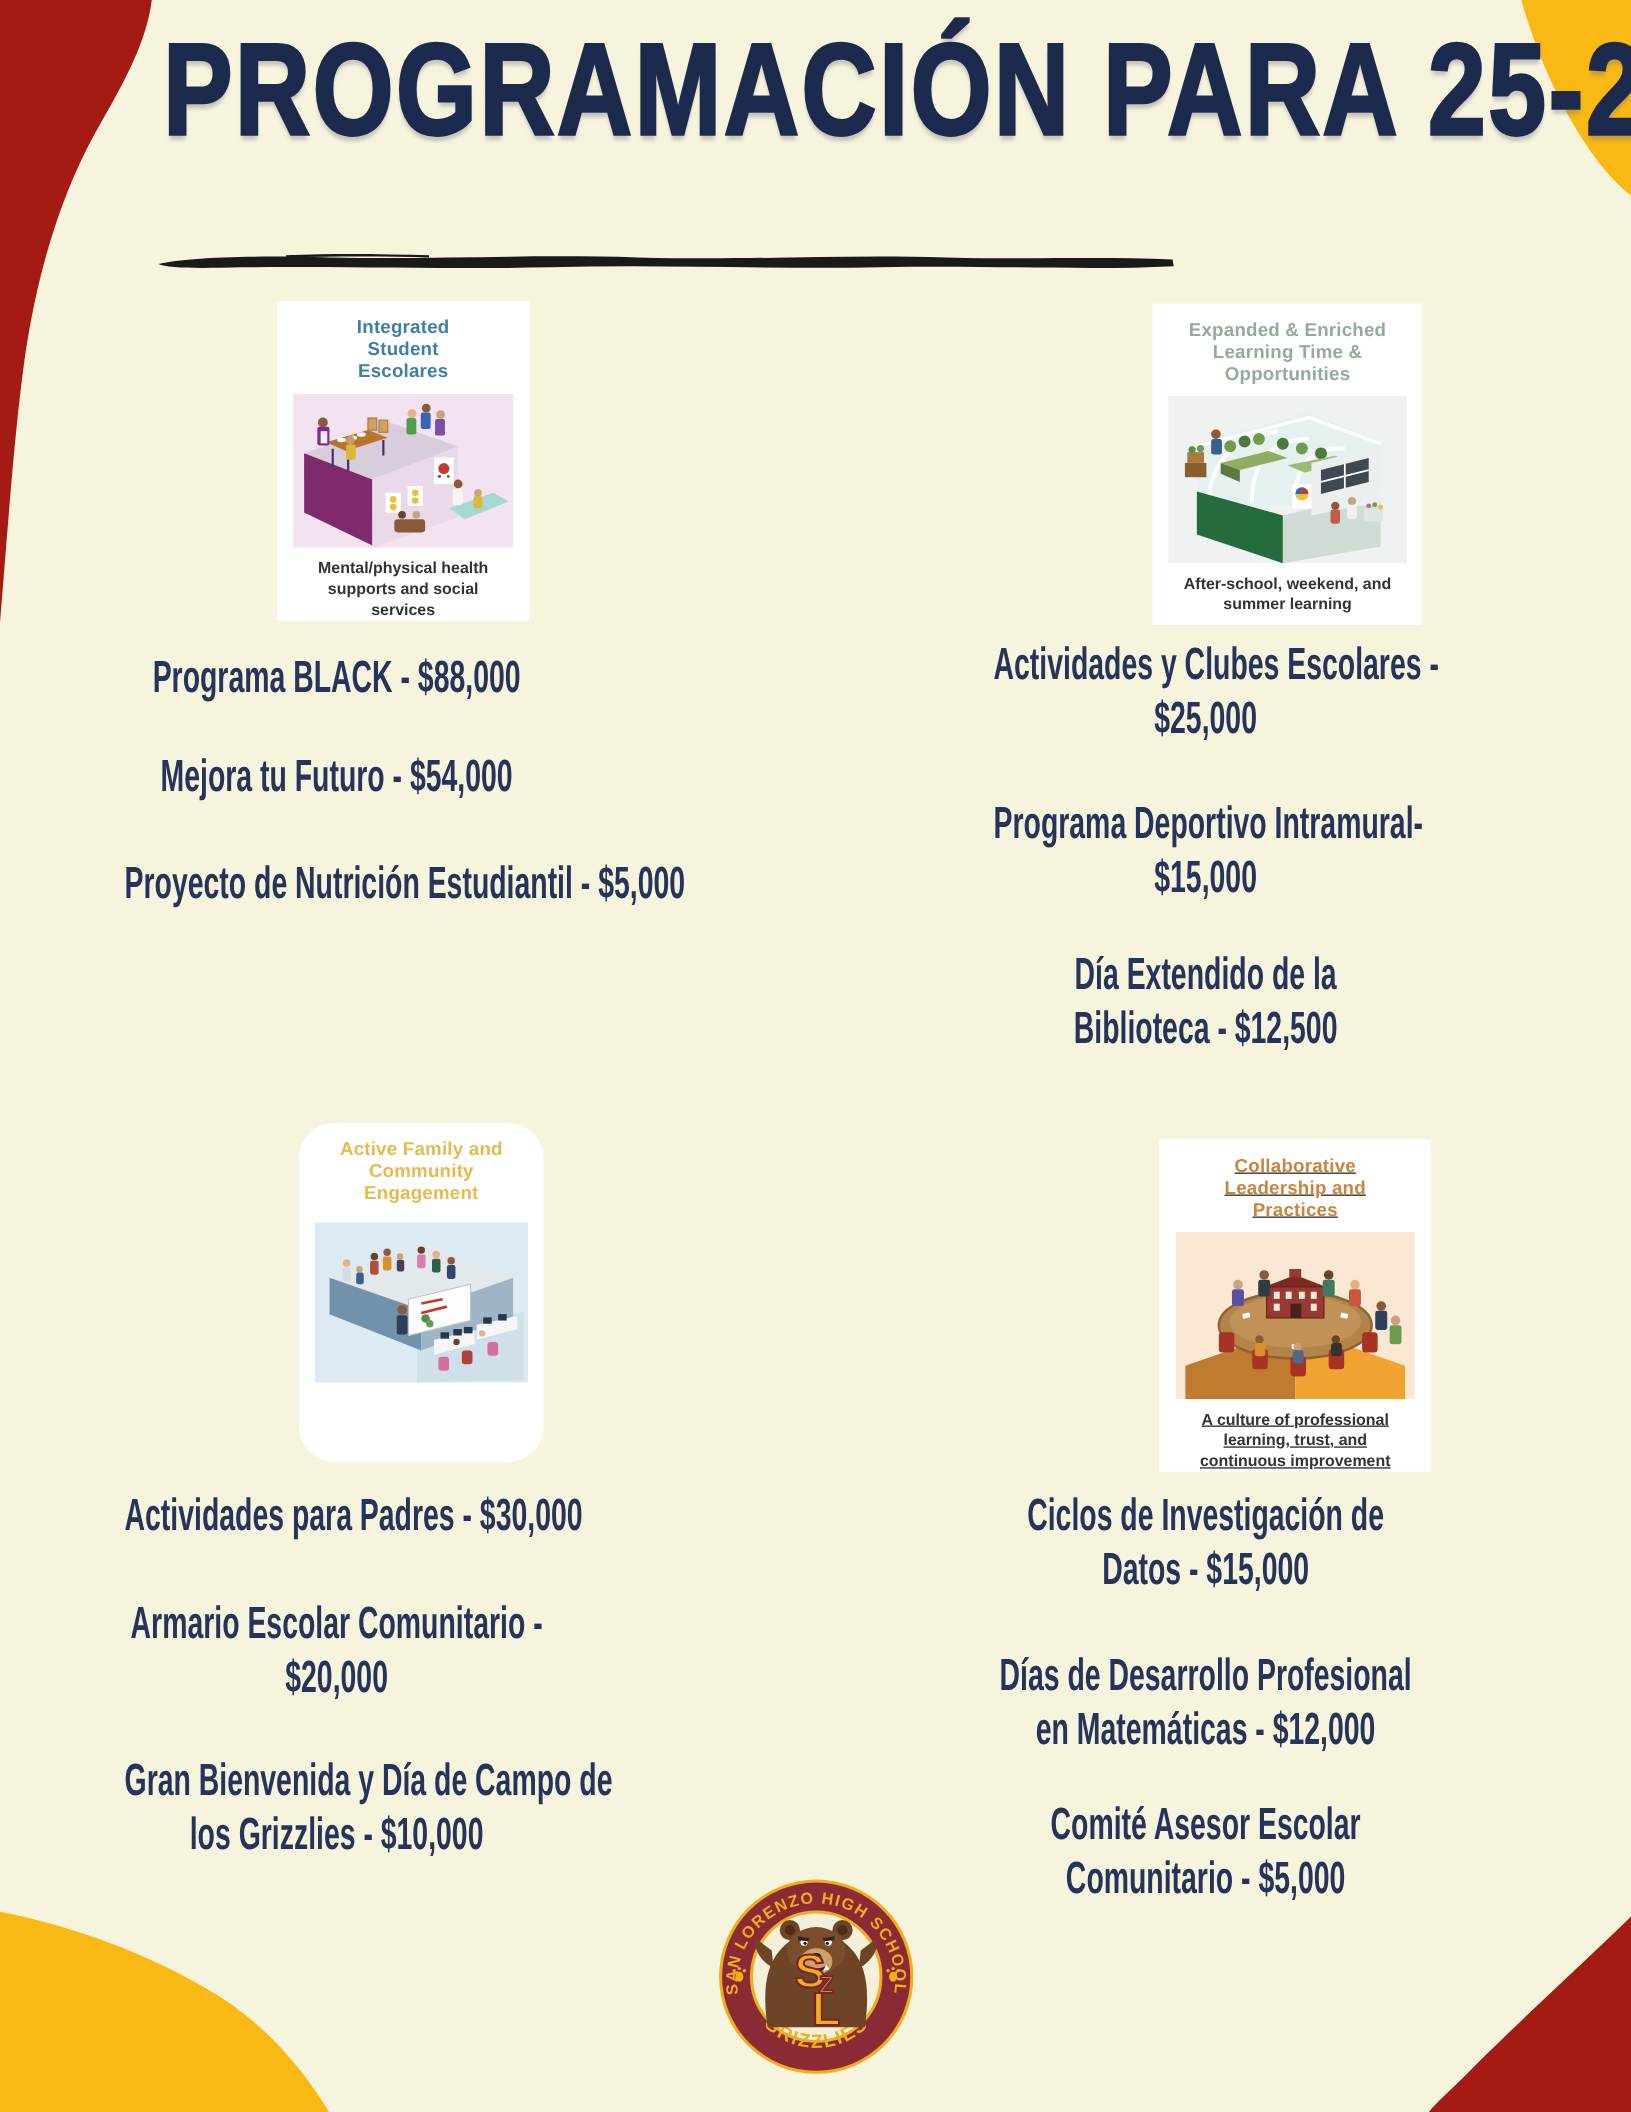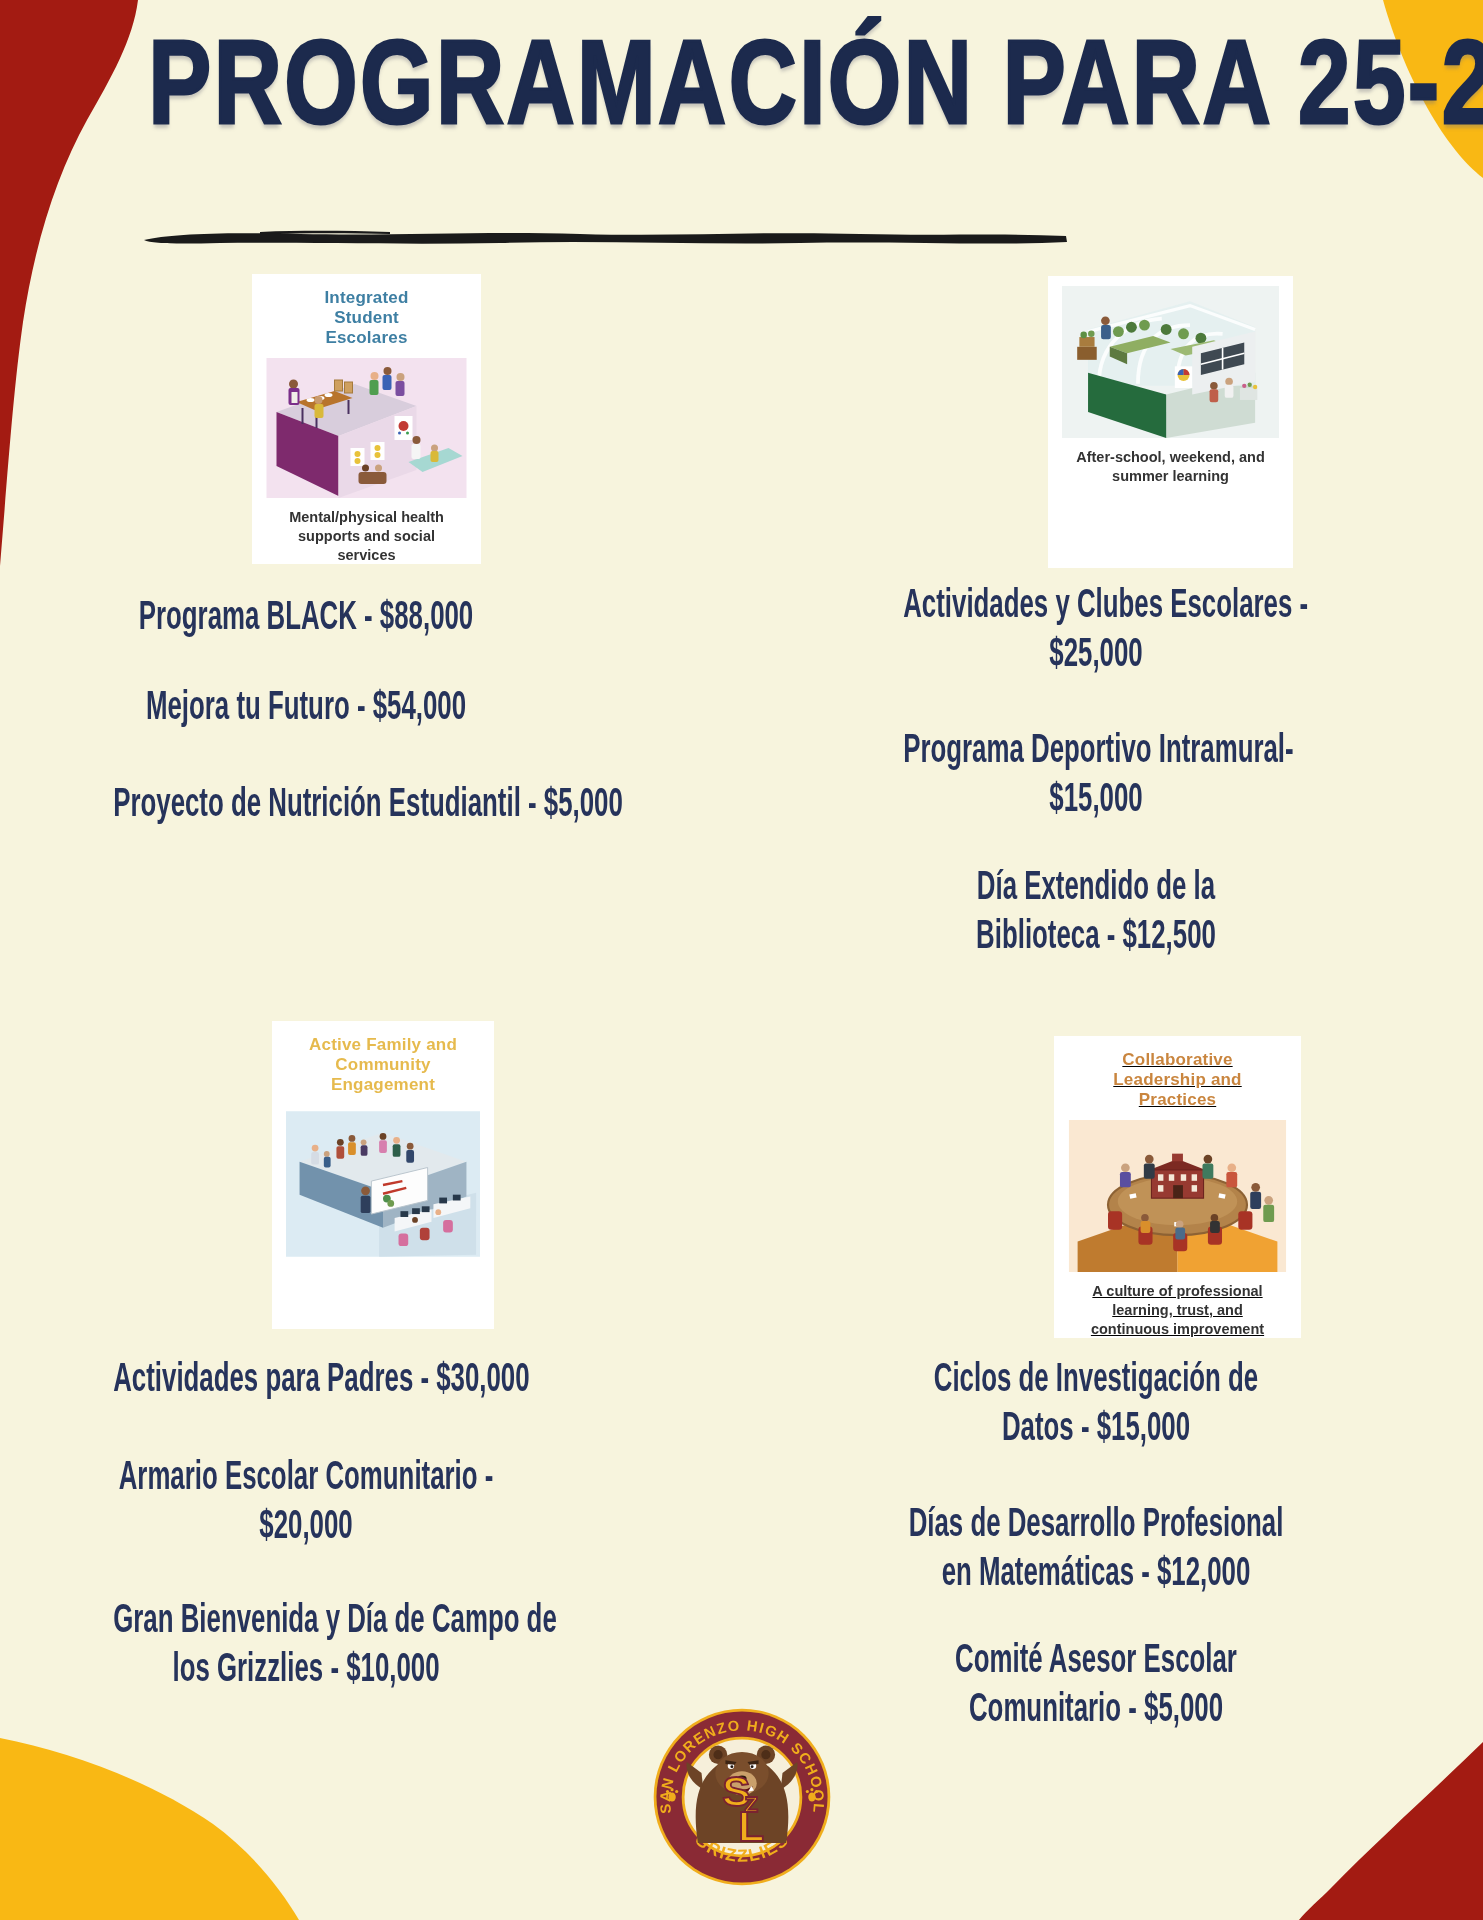--- a/index.html
+++ b/index.html
@@ -129,20 +129,21 @@
         <polygon points="142,104 182,90 196,98 156,114" fill="#a6d8d2"></polygon>
         <circle cx="150" cy="82" r="4" fill="#8a5a3a"></circle>
         <rect x="145" y="86" width="9" height="15" rx="2" fill="#f5f5f5"></rect>
         <circle cx="168" cy="90" r="3.5" fill="#caa27e"></circle>
         <rect x="164" y="93" width="8" height="11" rx="2" fill="#d9b93a"></rect>
       </svg>
       <div class="card-caption" style="padding:0 22px;">Mental/physical health supports and social services</div>
     </div>
 
     <div class="card" style="left:1048px;top:276px;width:245px;height:292px;">
+      <div class="card-heading" style="color:#94ab9a;padding:0 18px;">Expanded &amp; Enriched Learning Time &amp; Opportunities</div>
       <svg class="card-illustration" width="217" height="152" viewBox="0 0 200 140">
         <rect width="200" height="140" fill="#eef3f2"></rect>
         <polygon points="96,100 178,80 178,126 96,140" fill="#cfdcd3"></polygon>
         <polygon points="24,40 118,14 178,38 178,92 24,92" fill="#e3efef" opacity="0.9"></polygon>
         <path d="M34,90 C34,54 60,32 92,30" fill="none" stroke="#fbfdfd" stroke-width="3.5"></path>
         <path d="M70,90 C70,50 92,36 118,36" fill="none" stroke="#fbfdfd" stroke-width="3.5"></path>
         <path d="M106,90 C106,54 124,42 148,44" fill="none" stroke="#fbfdfd" stroke-width="3.5"></path>
         <polyline points="24,42 118,18 178,40" fill="none" stroke="#fbfdfd" stroke-width="3"></polyline>
         <circle cx="52" cy="42" r="5" fill="#6f9b4f"></circle>
           <circle cx="64" cy="38" r="5" fill="#4c7a3b"></circle>
@@ -173,21 +174,21 @@
         <circle cx="154" cy="88" r="3.5" fill="#caa27e"></circle>
         <rect x="150" y="91" width="8" height="12" rx="2" fill="#f1f1f1"></rect>
         <rect x="164" y="94" width="16" height="11" fill="#dfe5e2"></rect>
         <circle cx="168" cy="92" r="2" fill="#c95f8a"></circle>
           <circle cx="173" cy="91" r="2" fill="#6f9b4f"></circle>
           <circle cx="178" cy="93" r="2" fill="#e8c23a"></circle>
       </svg>
       <div class="card-caption" style="padding:0 10px;">After-school, weekend, and summer learning</div>
     </div>
 
-    <div class="card" style="left:272px;top:1021px;width:222px;height:308px;">
+    <div class="card" style="left:272px;top:1021px;width:222px;height:308px;border-radius:32px;">
       <div class="card-heading" style="color:#e6ba4d;padding:0 30px;">Active Family and Community Engagement</div>
       <svg class="card-illustration" width="194" height="158" viewBox="0 0 200 150">
         <rect width="200" height="150" fill="#dcebf3"></rect>
         <polygon points="96,108 196,84 196,148 96,150" fill="#cfe0ea"></polygon>
         <polygon points="14,52 100,22 186,52 100,82" fill="#e2e9ed"></polygon>
         <polygon points="14,52 100,82 100,120 14,86" fill="#7292ac"></polygon>
         <polygon points="100,82 186,52 186,88 100,120" fill="#9fb4c4"></polygon>
         <polygon points="88,72 146,58 146,92 88,106" fill="#fdfdfd" stroke="#b9c4cc"></polygon>
         <path d="M100,76 l20,-4 M100,85 l24,-6" stroke="#c0392b" stroke-width="2.5" fill="none"></path>
         <circle cx="82" cy="82" r="4.5" fill="#8a5a3a"></circle>

